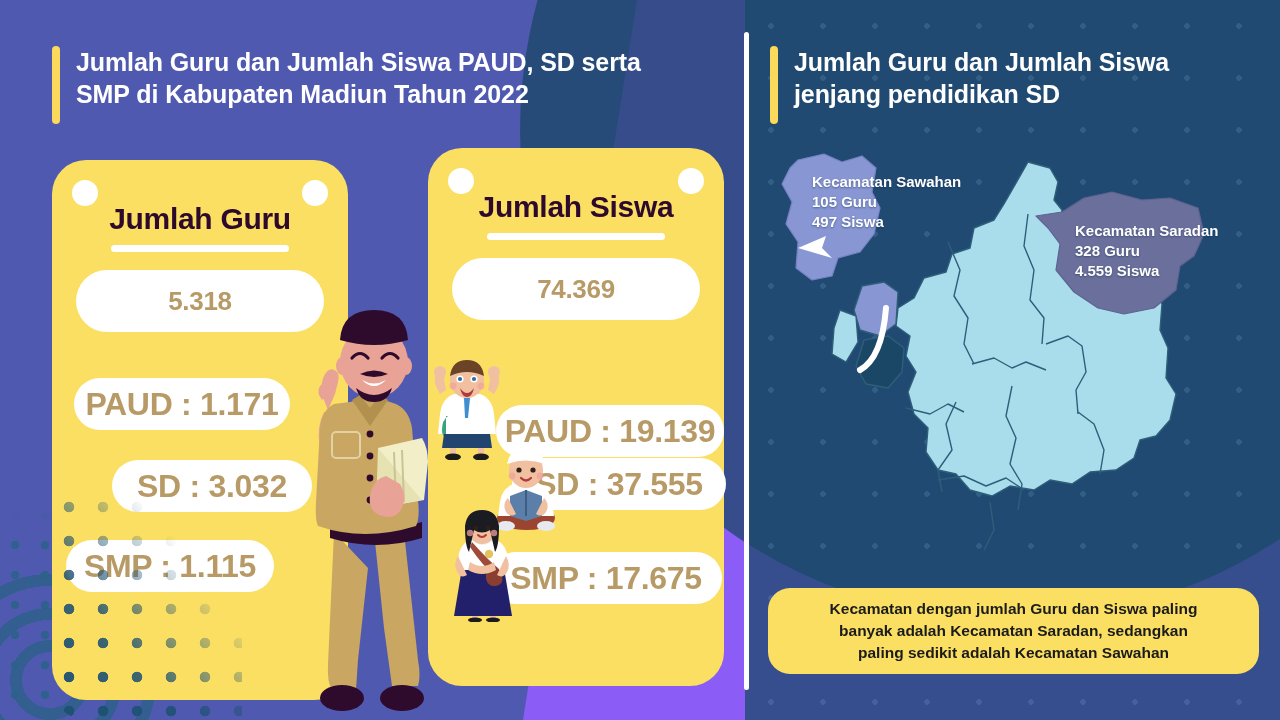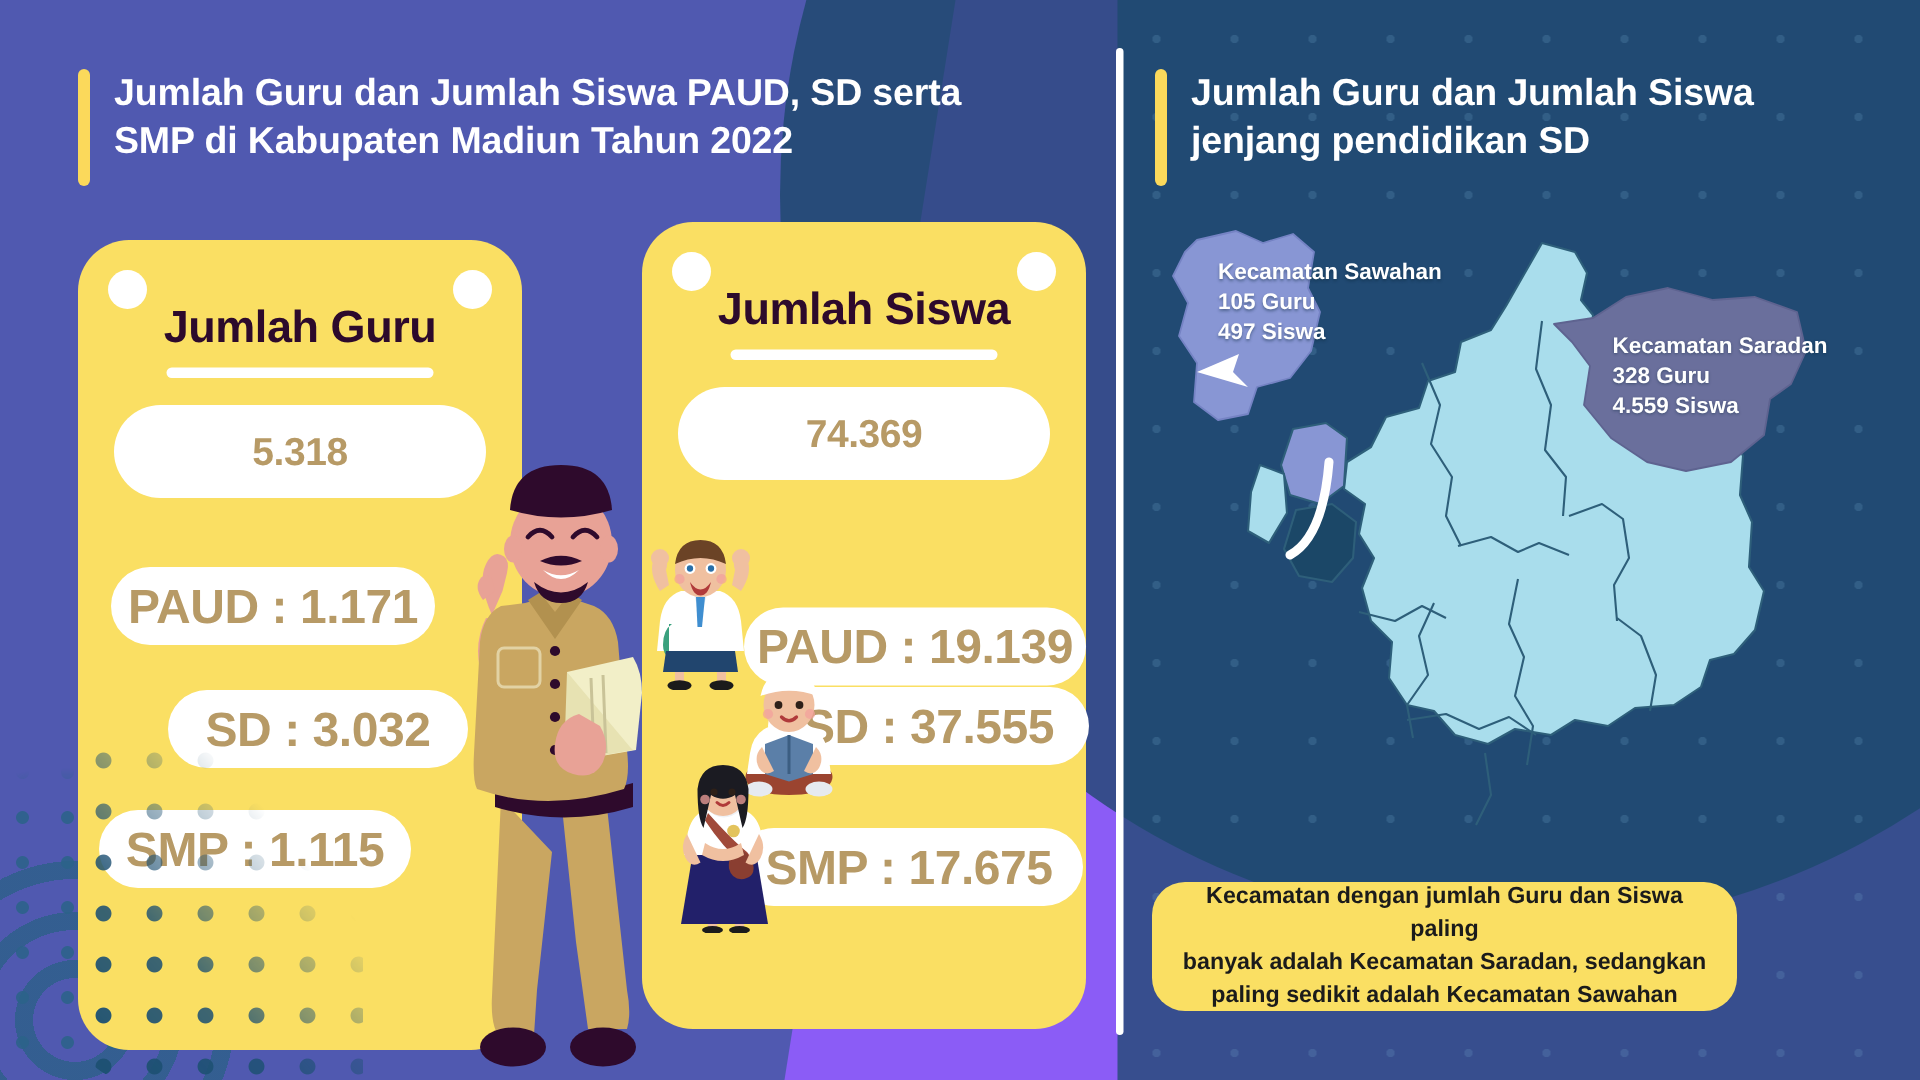--- a/index.html
+++ b/index.html
@@ -130,21 +130,21 @@
   .maplabel {
     position:absolute; color:#FFFFFF; font-weight:bold; font-size:15px;
     line-height:1.32; white-space:pre-line; z-index:5;
     text-shadow:0 1px 2px rgba(12,40,60,.45);
   }
   #label-sawahan { left:812px; top:172px; }
   #label-saradan { left:1075px; top:221px; }
 
   
   #footnote {
-    position:absolute; left:768px; top:588px; width:390px; height:86px;
+    position:absolute; left:768px; top:588px; width:491px; height:86px;
     background:#FADF63; border-radius:22px;
     display:flex; align-items:center; justify-content:center;
     padding:0 18px;
   }
   #footnote p {
     color:#1B1B1B; font-weight:bold; font-size:15.5px;
     line-height:1.42; text-align:center; white-space:pre-line;
   }
 </style>
 </head>

